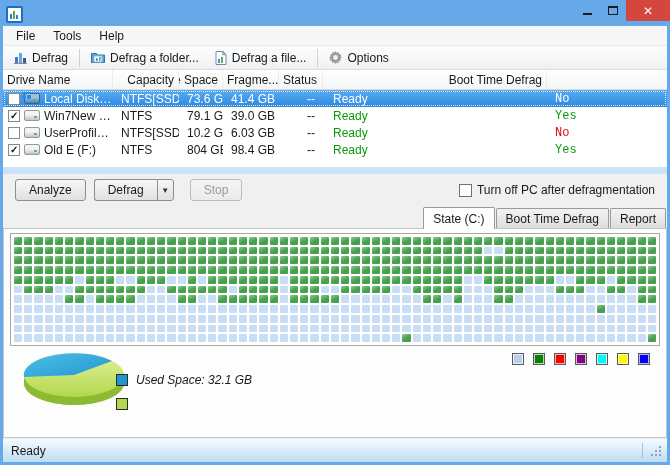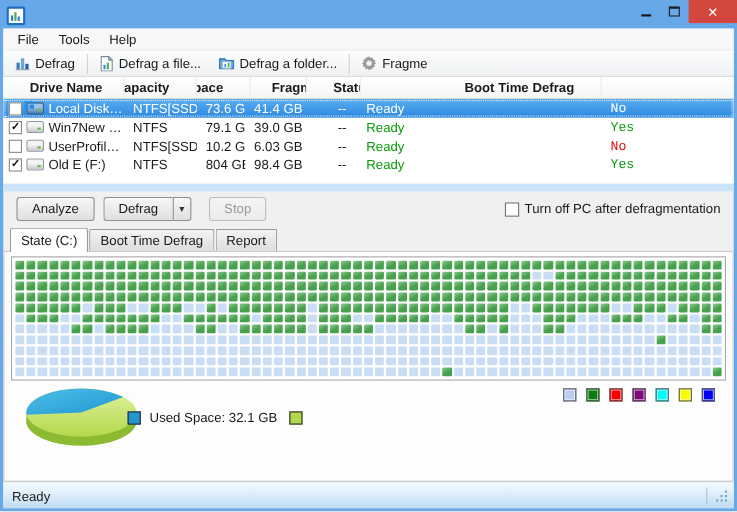--- a/index.html
+++ b/index.html
@@ -26,21 +26,21 @@
   .menu-item{padding:3px 9px;}
   .toolbar{height:24px;flex:none;background:linear-gradient(#fdfdfd,#eef1f3);border-bottom:1px solid #d9dbdd;
     display:flex;align-items:center;padding:0 3px;}
   .tb-btn{display:flex;align-items:center;gap:5px;padding:2px 8px;height:21px;}
   .tb-sep{width:1px;height:18px;background:#d2d2d2;margin:0 3px;}
   
   .drive-table{height:97px;flex:none;background:#fff;overflow:hidden;
     --cols:110px 66px 44px 56px 44px 1fr 120px;}
   .thead{display:grid;grid-template-columns:var(--cols);height:20px;background:linear-gradient(#ffffff,#f4f5f6);
     border-bottom:1px solid #dcdcdc;align-items:stretch;}
-  .th{padding:0 24px;border-right:1px solid #ececec;display:flex;align-items:center;white-space:nowrap;overflow:hidden;font-weight:bold;}
+  .th{padding:0 4px;border-right:1px solid #ececec;display:flex;align-items:center;white-space:nowrap;overflow:hidden;}
   .th.num{justify-content:flex-end;}
   .trow{display:grid;grid-template-columns:var(--cols);height:17px;align-items:center;}
   .trow.selected{background:linear-gradient(var(--sel-top,#5aacf0),var(--sel-bottom,#2c89e0));color:#fff;
     outline:1px dotted rgba(255,255,255,.85);outline-offset:-2px;}
   .td{padding:0 8px;white-space:nowrap;overflow:hidden;}
   .td.num{text-align:right;}
   .td.status{padding-left:10px;}
   .td.boot{text-align:left;padding-right:14px;font-family:Liberation Mono, monospace;}
   .green{color:var(--green,#0a9b0a);}
   .red{color:var(--red,#e00808);}
@@ -60,35 +60,35 @@
   .btn{height:22px;padding:0 13px;background:linear-gradient(#f7f7f7,#e0e0e0);border:1px solid #8e8e8e;
     border-radius:3px;display:flex;align-items:center;margin-right:8px;font-size:12px;}
   .split{display:flex;margin-right:16px;}
   .split .main{margin:0;border-radius:3px 0 0 3px;border-right:none;}
   .split .arrow{width:17px;height:22px;border:1px solid #8e8e8e;border-radius:0 3px 3px 0;
     background:linear-gradient(#f7f7f7,#e0e0e0);display:flex;align-items:center;justify-content:center;font-size:8px;color:#333;}
   .btn.disabled{color:#9b9b9b;border-color:#bdbdbd;background:linear-gradient(#f5f5f5,#ebebeb);}
   .shutdown{position:absolute;right:12px;top:0;height:100%;display:flex;align-items:center;gap:5px;}
   .cb2{width:13px;height:13px;background:#fff;border:1px solid #707070;flex:none;}
   
-  .tabs-row{height:22px;flex:none;display:flex;align-items:flex-end;padding-left:6px;position:relative;z-index:2;}
+  .tabs-row{height:22px;flex:none;display:flex;align-items:flex-end;padding-left:6px;position:relative;z-index:2;justify-content:flex-end;}
   .tab{height:20px;padding:0 9px;display:flex;align-items:center;border:1px solid #9a9a9a;border-bottom:none;
     background:linear-gradient(#f3f3f3,#dddddd);border-radius:2px 2px 0 0;margin-right:1px;}
   .tab.active{background:#fdfdfd;height:22px;margin-bottom:-1px;position:relative;z-index:3;}
   
   .tab-panel{flex:1;min-height:0;background:#fdfdfd;border:1px solid #c6c6c6;position:relative;z-index:1;}
   .disk-map{position:absolute;left:6px;right:6px;top:4px;height:113px;background:#fff;border:1px solid #a9a9a9;padding:3px;}
   .map-grid{display:grid;width:100%;height:100%;grid-template-columns:repeat(63,1fr);grid-template-rows:repeat(11,1fr);gap:2px;}
   .cell{border-radius:1px;}
   .cell.used{background:linear-gradient(150deg,#8fca93 0%,var(--map-used,#46a04c) 55%);}
   .cell.free{background:var(--map-free,#c9ddf4);}
   .block-legend{position:absolute;top:124px;right:16px;display:flex;gap:9px;}
   .lg-sq{width:12px;height:12px;border:1px solid #5a5a5a;box-shadow:inset 0 0 0 1px rgba(255,255,255,.7);}
   .pie-svg{position:absolute;left:14px;top:120px;}
-  .pie-legend{position:absolute;left:112px;top:144px;display:flex;flex-direction:row;gap:11px;}
+  .pie-legend{position:absolute;left:112px;top:144px;display:flex;flex-direction:column;gap:11px;font-style:italic;}
   .pl-row{display:flex;align-items:center;gap:8px;}
   .pl-sq{width:12px;height:12px;border:1px solid #2a2a2a;flex:none;}
   .capacity{position:absolute;left:11px;top:191px;}
   
   .statusbar{height:24px;flex:none;background:linear-gradient(#f5fbff,#c0dcf3);border-top:1px solid #e6eef6;
     display:flex;align-items:center;padding:0 8px;position:relative;}
   .grip-sep{position:absolute;right:24px;top:4px;bottom:4px;width:1px;background:#9fc3e0;}
   .resize-grip{position:absolute;right:5px;bottom:5px;width:11px;height:11px;}
   .resize-grip::before{content:"";position:absolute;left:0;top:0;width:2px;height:2px;background:transparent;
     box-shadow:8px 0 0 #7da7cc,4px 4px 0 #7da7cc,8px 4px 0 #7da7cc,0 8px 0 #7da7cc,4px 8px 0 #7da7cc,8px 8px 0 #7da7cc;}
@@ -132,44 +132,44 @@
         <svg width="13" height="13" viewBox="0 0 13 13">
           <rect x="1" y="6" width="3" height="6" fill="#3e7fc1"></rect>
           <rect x="5" y="2" width="3" height="10" fill="#6aa5dc"></rect>
           <rect x="9" y="7" width="3" height="5" fill="#2d5f9e"></rect>
           <rect x="0" y="12" width="13" height="1" fill="#8a8a8a"></rect>
         </svg>
         <span>Defrag</span>
       </div>
       <div class="tb-sep"></div>
       <div class="tb-btn">
+        <svg width="14" height="13" viewBox="0 0 14 13">
+          <path d="M.5 2.5h5l1 1.5h7v7.5H.5z" fill="#4ea6e8" stroke="#2c77b4"></path>
+          <rect x="3" y="5" width="8" height="6" fill="#ffffff" stroke="#9ab6cc"></rect>
+          <rect x="5" y="7" width="1.6" height="3" fill="#3e8ede"></rect>
+          <rect x="8" y="6" width="1.6" height="4" fill="#58b058"></rect>
+        </svg>
+        <span>Defrag a folder...</span>
+      </div>
+      <div class="tb-btn">
         <svg width="12" height="14" viewBox="0 0 12 14">
           <path d="M1 .5h6.8L11 3.7V13.5H1z" fill="#ffffff" stroke="#7a8a9a"></path>
           <path d="M7.8 .5 11 3.7H7.8z" fill="#cfe0ef" stroke="#7a8a9a"></path>
           <rect x="3" y="8" width="2" height="4" fill="#3e8ede"></rect>
           <rect x="6" y="6" width="2" height="6" fill="#58b058"></rect>
         </svg>
         <span>Defrag a file...</span>
       </div>
-      <div class="tb-btn">
-        <svg width="14" height="13" viewBox="0 0 14 13">
-          <path d="M.5 2.5h5l1 1.5h7v7.5H.5z" fill="#4ea6e8" stroke="#2c77b4"></path>
-          <rect x="3" y="5" width="8" height="6" fill="#ffffff" stroke="#9ab6cc"></rect>
-          <rect x="5" y="7" width="1.6" height="3" fill="#3e8ede"></rect>
-          <rect x="8" y="6" width="1.6" height="4" fill="#58b058"></rect>
-        </svg>
-        <span>Defrag a folder...</span>
-      </div>
       <div class="tb-sep"></div>
       <div class="tb-btn">
         <svg width="13" height="13" viewBox="0 0 16 16">
           <path d="M8 0l1.5 2.2 2.6-.8.3 2.7 2.7.3-.8 2.6L16 8l-2.2 1.5.8 2.6-2.7.3-.3 2.7-2.6-.8L8 16l-1.5-2.2-2.6.8-.3-2.7-2.7-.3.8-2.6L0 8l2.2-1.5-.8-2.6 2.7-.3.3-2.7 2.6.8z" fill="#9b9b9b"></path>
           <circle cx="8" cy="8" r="3" fill="#eef1f3"></circle>
         </svg>
-        <span>Fragme</span>
+        <span>Options</span>
       </div>
     </div>
 
     <div class="drive-table">
       <div class="thead">
         <div class="th">Drive Name</div>
         <div class="th num">Capacity</div>
         <div class="th num">Free Space</div>
         <div class="th">Fragme...</div>
         <div class="th">Status</div>

